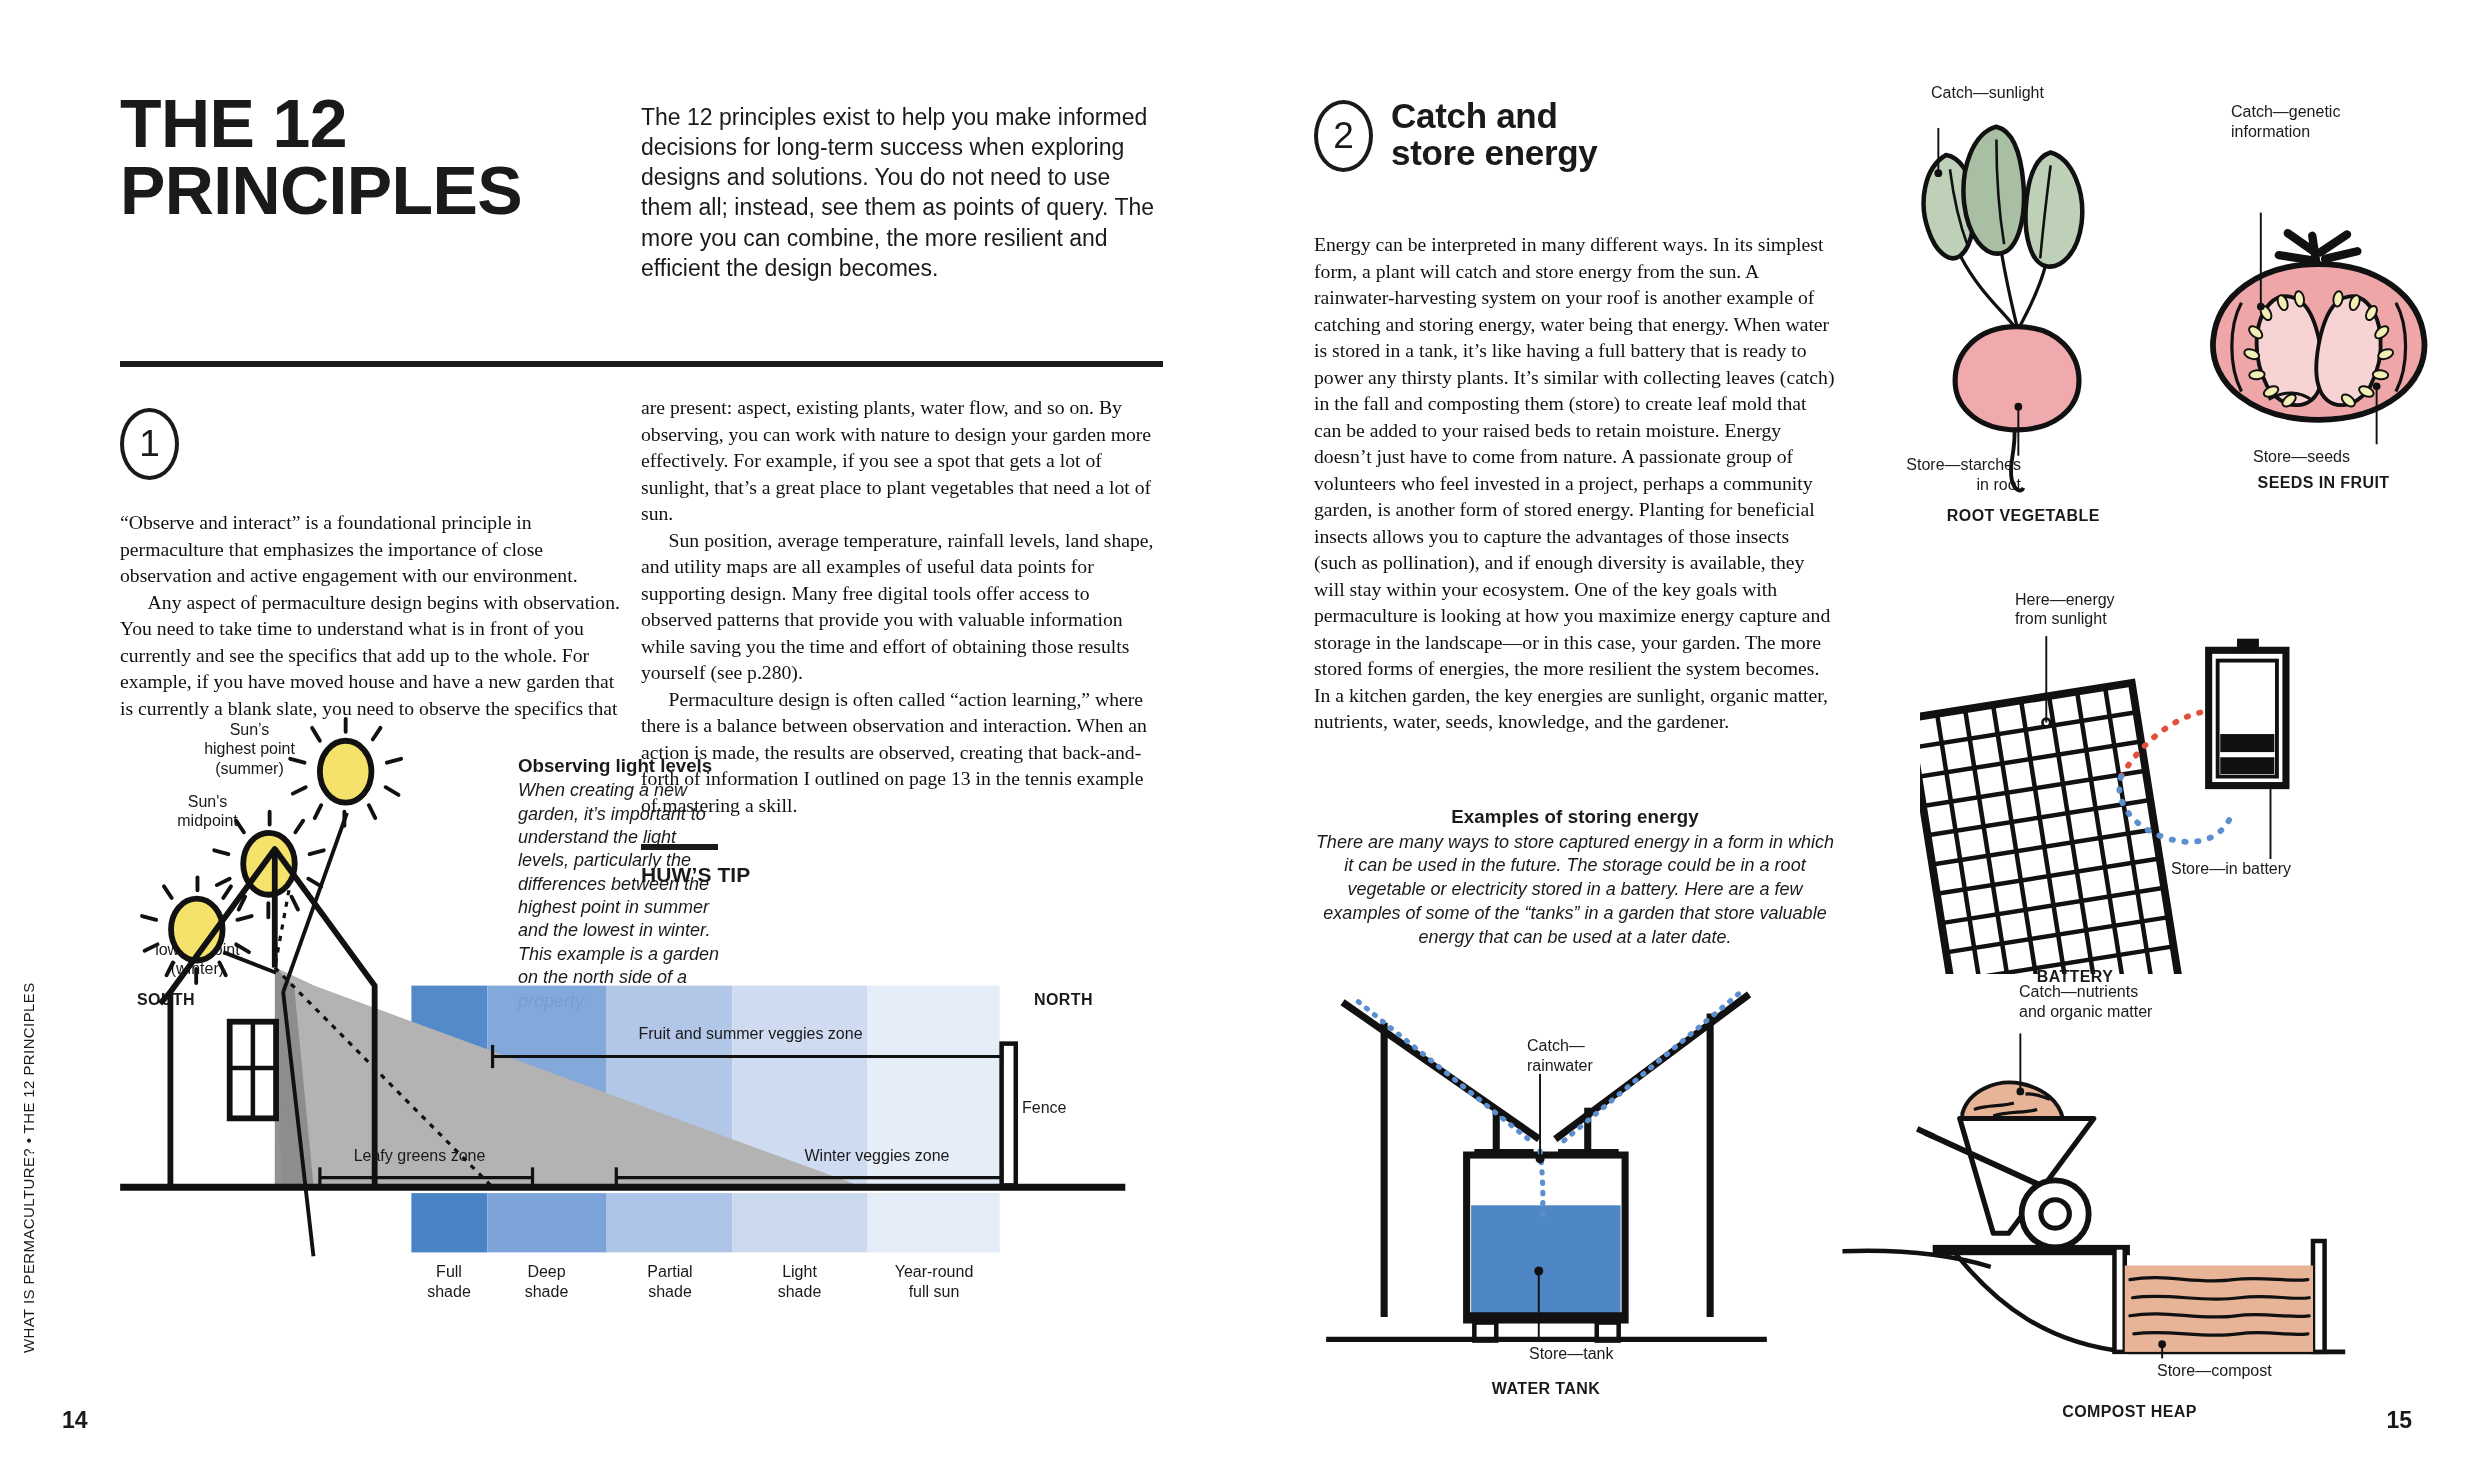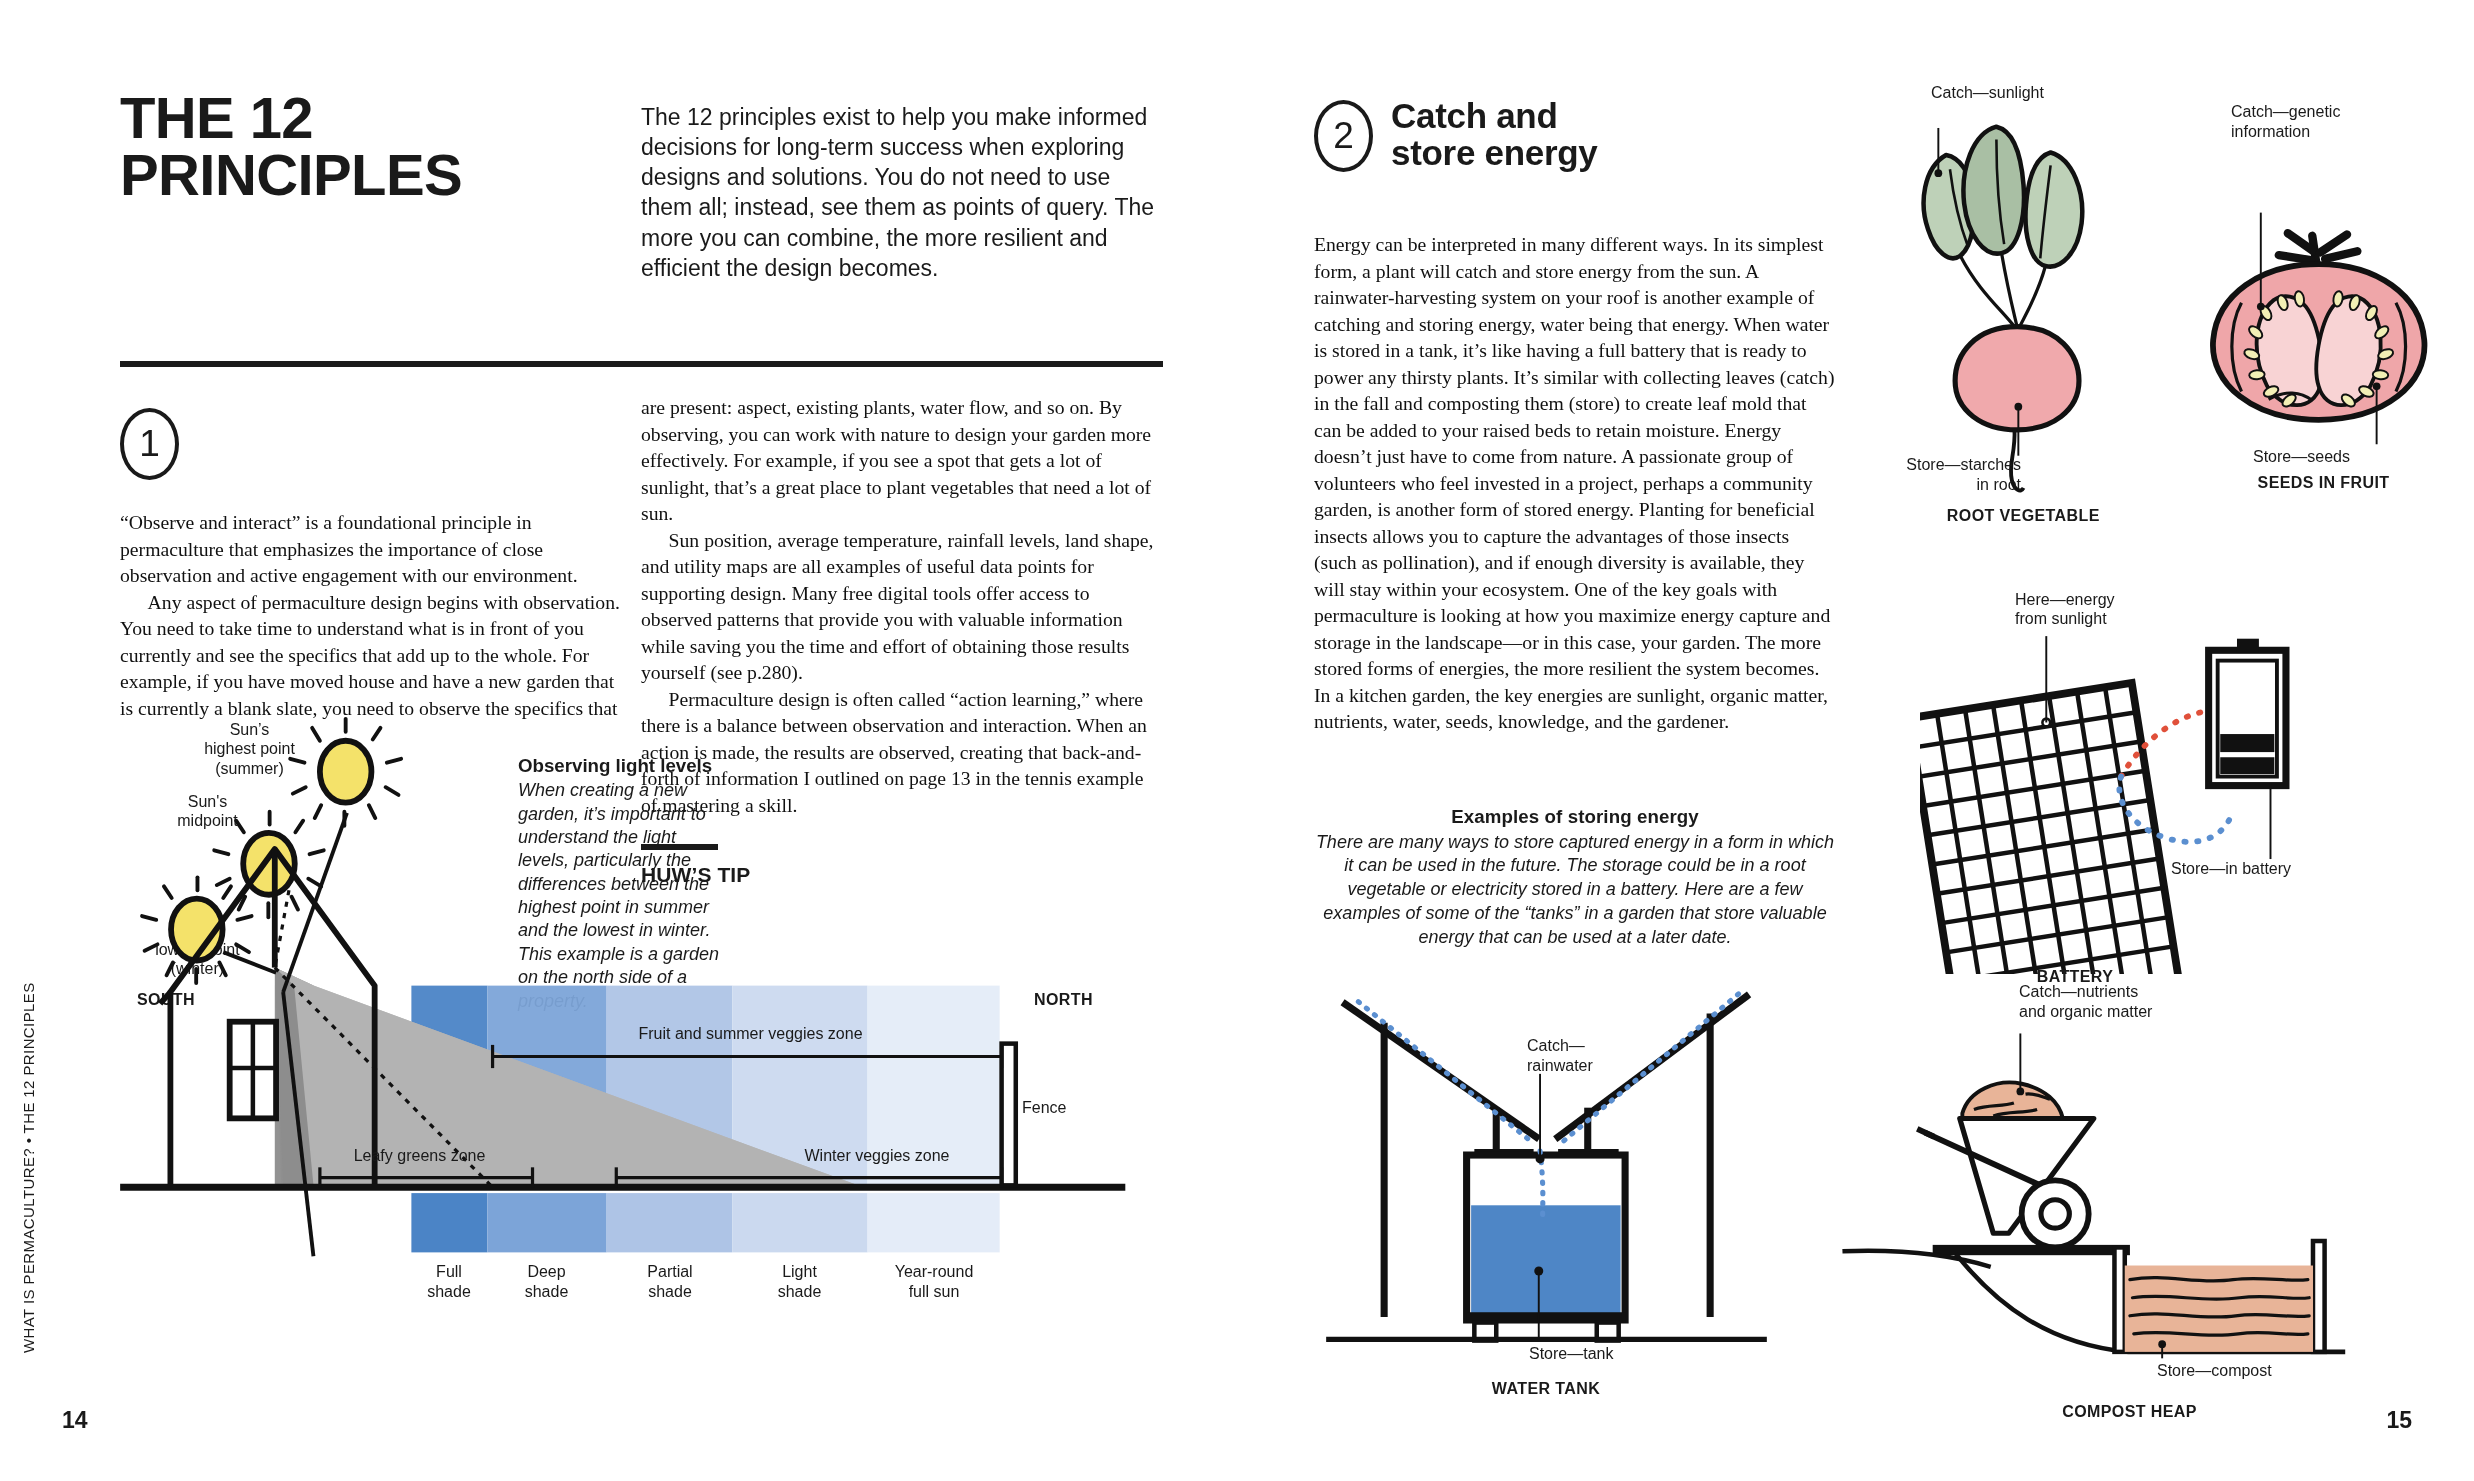--- a/index.html
+++ b/index.html
@@ -11,21 +11,21 @@
     position: relative;
     overflow: hidden;
   }
   .spread { position: absolute; inset: 0; display: flex; }
   .page { position: relative; width: 1237px; height: 1482px; }
   .page.right { border-left: 0; }
   .sans  { font-family: "Liberation Sans", sans-serif; }
 
   .big-title {
     position: absolute; left: 120px; top: 90px; width: 490px;
-    font-size: 58px; font-weight: 700; line-height: 0.98;
+    font-size: 68px; font-weight: 700; line-height: 0.98;
     letter-spacing: -0.6px; color: #1a1a1a;
   }
   .intro {
     position: absolute; left: 641px; top: 102px; width: 522px;
     font-size: 23px; line-height: 1.31; font-weight: 400; color: #1a1a1a;
   }
   .rule {
     position: absolute; left: 120px; top: 361px; width: 1043px; height: 5.8px;
     background: #1a1a1a;
   }

